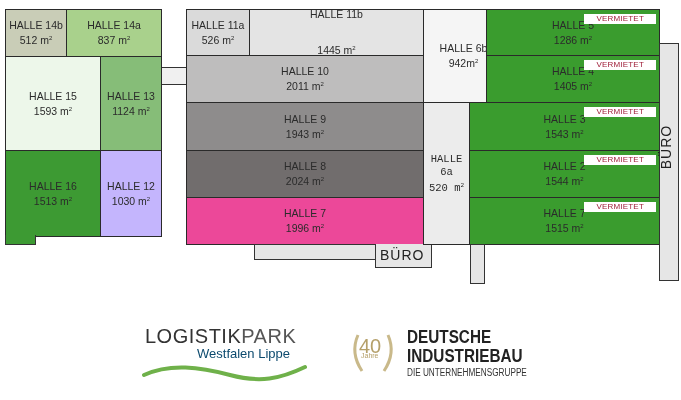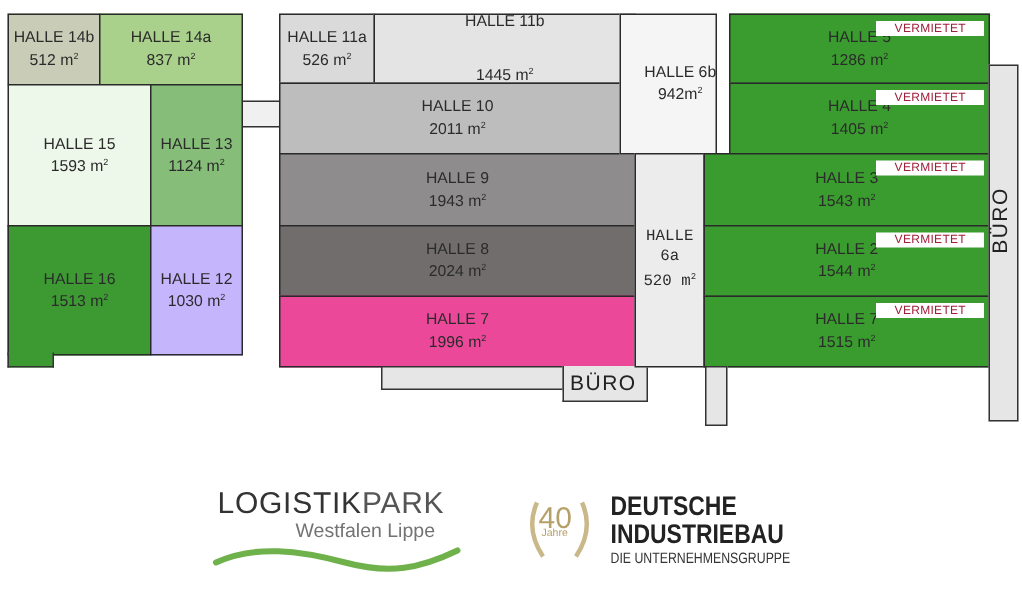--- a/index.html
+++ b/index.html
@@ -66,21 +66,21 @@
 <div class="blk" style="left:186px;top:197px;width:238px;height:48px;background:#ec4899;">
   <span class="n">HALLE 7</span>
   <span class="a"><span>1996 m</span><sup>2</sup></span>
 </div>
 
 <div class="plain" style="left:254px;top:244px;width:122px;height:16px;"></div>
 <div class="plain" style="left:375px;top:244px;width:57px;height:24px;border-top:none;">
   <span class="buero" style="left:4px;top:3px;">BÜRO</span>
 </div>
 
-<div class="blk" style="left:413px;top:9px;width:65px;height:94px;background:#f5f5f5;padding-left:16px;">
+<div class="blk" style="left:423px;top:9px;width:65px;height:94px;background:#f5f5f5;padding-left:16px;">
   <span class="n">HALLE 6b</span>
   <span class="a"><span>942m</span><sup>2</sup></span>
 </div>
 <div class="blk" style="left:423px;top:102px;width:47px;height:143px;background:#ececec;font-family:Liberation Mono, monospace;">
   <span class="n" style="white-space:normal;width:40px;">HALLE 6a</span>
   <span class="a"><span>520 m</span><sup>2</sup></span>
 </div>
 
 <div class="blk" style="left:486px;top:9px;width:174px;height:47px;background:#3a9c2e;">
   <span class="badge">VERMIETET</span>
@@ -111,21 +111,21 @@
 <div class="plain" style="left:470px;top:244px;width:15px;height:40px;"></div>
 
 <div class="plain" style="left:659px;top:43px;width:20px;height:238px;">
   <span class="buero" style="left:-16px;top:95px;transform:rotate(-90deg);">BÜRO</span>
 </div>
 
 <div style="position:absolute;left:140px;top:325px;width:170px;height:60px;">
   <div style="font-size:20px;color:#333;letter-spacing:0.5px;line-height:22px;margin-left:5px;">
     <span>LOGISTIK</span><span style="color:#555;">PARK</span>
   </div>
-  <div style="font-size:13px;color:#737373;text-align:right;width:150px;line-height:14px;">Westfalen Lippe</div>
+  <div style="font-size:13px;color:#0c4a6e;text-align:right;width:150px;line-height:14px;">Westfalen Lippe</div>
   <svg width="170" height="20" style="position:absolute;left:0;top:38px;">
     <path d="M4 12 C 30 0, 60 4, 90 12 S 140 16, 165 4" stroke="#6fb14a" stroke-width="4" fill="none" stroke-linecap="round"></path>
   </svg>
 </div>
 
 <div style="position:absolute;left:345px;top:327px;width:210px;height:60px;">
   <svg width="50" height="46" style="position:absolute;left:3px;top:2px;">
     <path d="M10 6 Q 2 24 14 42" stroke="#c9b98a" stroke-width="3" fill="none"></path>
     <path d="M40 6 Q 48 24 36 42" stroke="#c9b98a" stroke-width="3" fill="none"></path>
   </svg>

